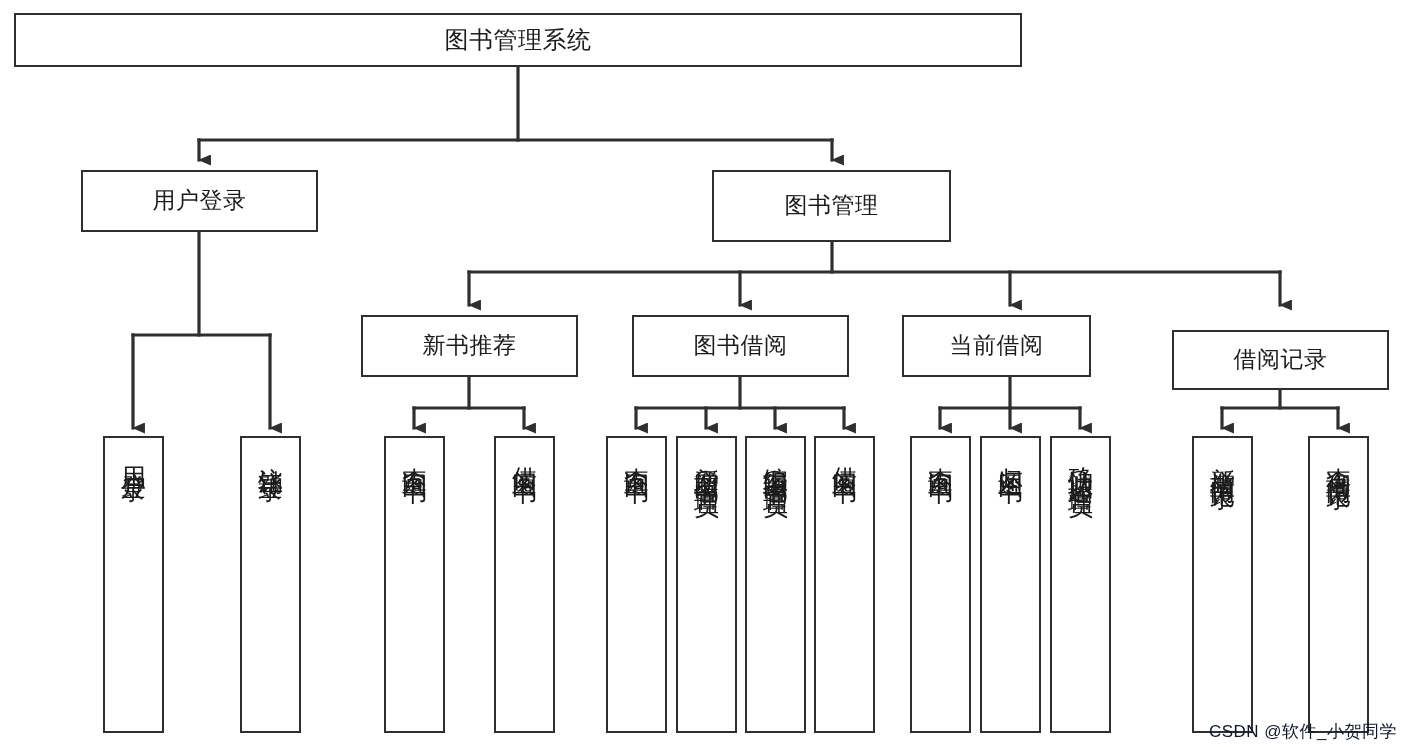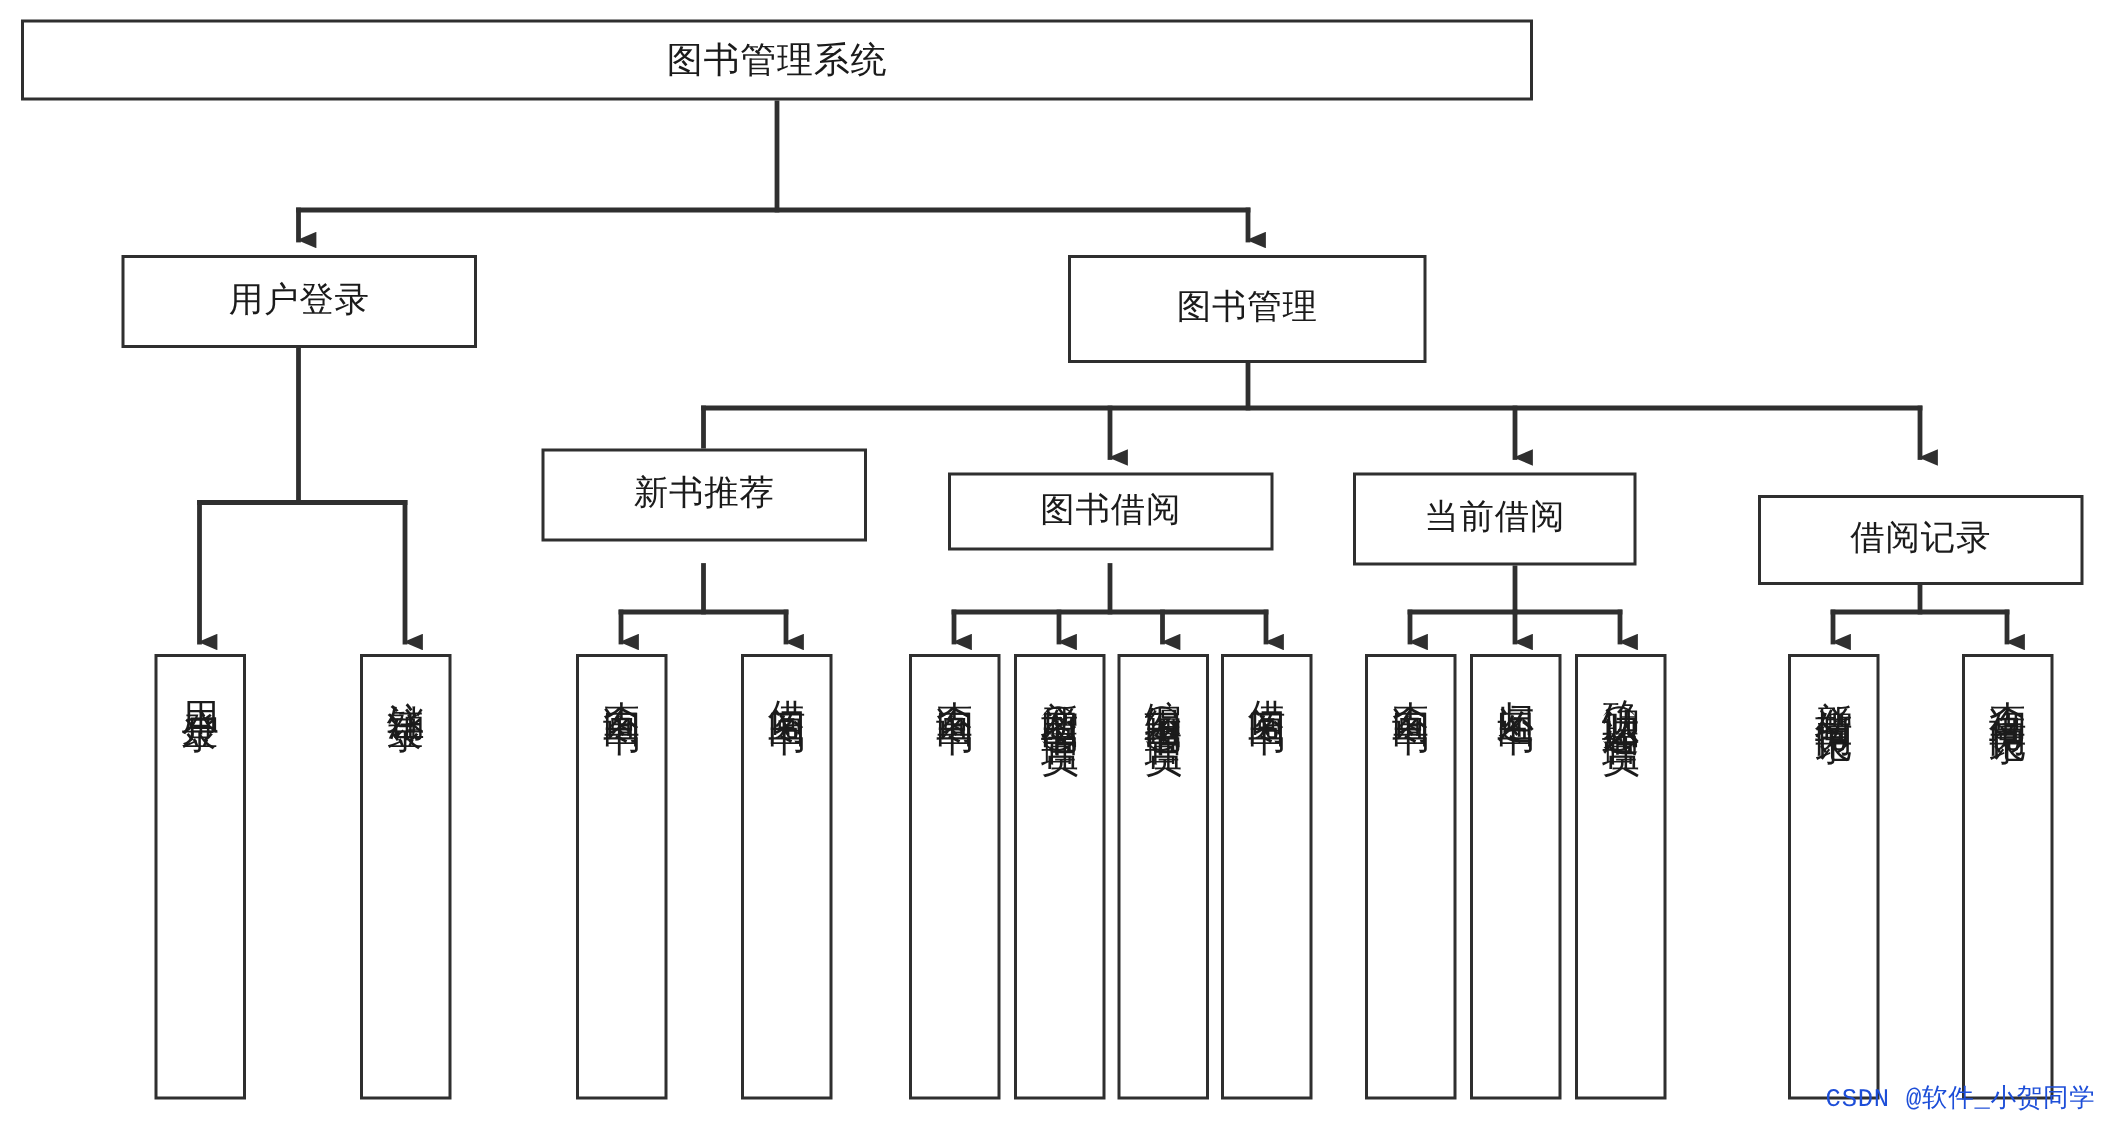--- a/index.html
+++ b/index.html
@@ -56,25 +56,25 @@
     font-size:25px;
     line-height:1.0;
     letter-spacing:4px;
     white-space:nowrap;
   }
   .watermark{
     position:absolute;
     right:8px;
     bottom:4px;
     font-size:17px;
-    color:#1d4ed8;
+    color:#0f172a;
     letter-spacing:0.5px;
     z-index:5;
     white-space:nowrap;
-    font-family:Liberation Mono, monospace;
+    font-family:Liberation Sans, sans-serif;
   }
 </style>
 </head>
 <body>
 
 <div id="diagram">
 
   <svg id="edges" viewBox="0 0 1405 747" width="1405" height="747">
     <defs>
       <marker id="arrow" viewBox="0 0 12 14" refX="6" refY="13" markerWidth="11" markerHeight="13" orient="auto-start-reverse" markerUnits="userSpaceOnUse">
@@ -129,24 +129,24 @@
     <span class="label">图书管理系统</span>
   </div>
 
   <div class="node horiz" style="left:81px;top:170px;width:237px;height:62px;">
     <span class="label">用户登录</span>
   </div>
   <div class="node horiz" style="left:712px;top:170px;width:239px;height:72px;">
     <span class="label">图书管理</span>
   </div>
 
-  <div class="node horiz" style="left:361px;top:299px;width:217px;height:62px;">
+  <div class="node horiz" style="left:361px;top:315px;width:217px;height:62px;">
     <span class="label">新书推荐</span>
   </div>
-  <div class="node horiz" style="left:632px;top:315px;width:217px;height:52px;">
+  <div class="node horiz" style="left:632px;top:315px;width:217px;height:62px;">
     <span class="label">图书借阅</span>
   </div>
   <div class="node horiz" style="left:902px;top:315px;width:189px;height:62px;">
     <span class="label">当前借阅</span>
   </div>
   <div class="node horiz" style="left:1172px;top:330px;width:217px;height:60px;">
     <span class="label">借阅记录</span>
   </div>
 
   <div class="node vert" style="left:103px;top:436px;width:61px;height:297px;">

